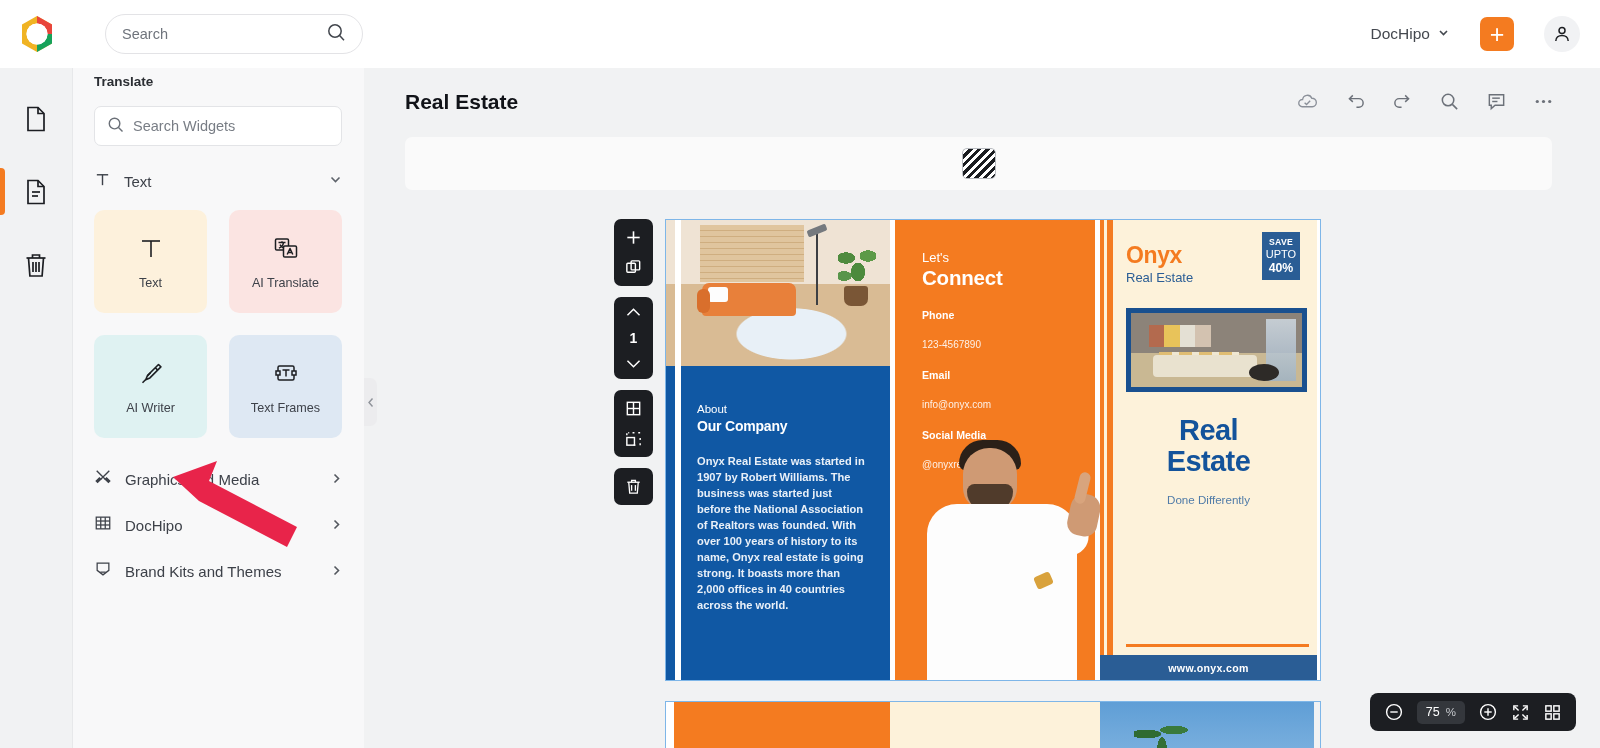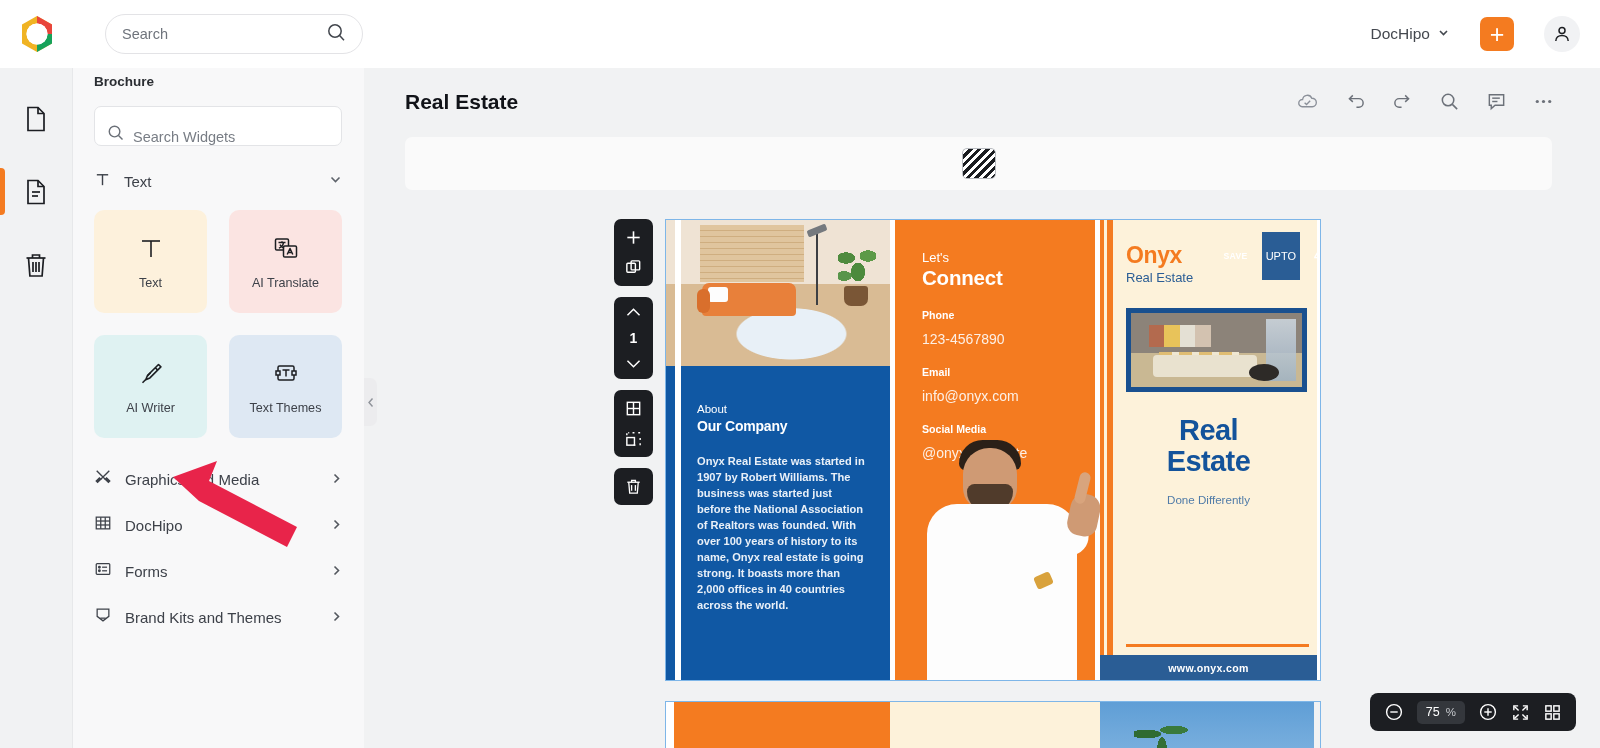--- a/index.html
+++ b/index.html
@@ -69,21 +69,21 @@
     background: #f8f8f9; z-index: 25; overflow: hidden;
   }
   .panel-title {
     font-size: 23px; font-weight: bold; color: #1a1c20;
     margin: 20px 0 0 21px; letter-spacing: -0.2px;
   }
   .panel-sub { font-size: 13.5px; color: #2b2e33; margin: 6px 0 0 21px; font-weight: 600; }
   .widget-search {
     margin: 17px 0 0 21px; width: 248px; height: 40px;
     background: #fff; border: 1px solid #e3e4e7; border-radius: 7px;
-    display: flex; align-items: flex-end; padding: 0 12px; gap: 9px;
+    display: flex; align-items: center; padding: 0 12px; gap: 9px;
   }
   .widget-search input {
     border: none; outline: none; flex: 1; font-size: 14.5px;
     color: #4c5159; font-family: "Liberation Sans", sans-serif; background: transparent;
   }
   .widget-search input::placeholder { color: #787d85; }
   .section-head {
     margin: 20px 21px 0 21px; display: flex; align-items: center;
     height: 30px; cursor: pointer;
   }
@@ -223,21 +223,21 @@
   }
   
   .fold2 {
     width: 210px; position: relative; background: #f47b20;
     border-left: 5px solid #ffffff; border-right: 5px solid #ffffff;
   }
   .f2-inner { padding: 30px 0 0 27px; }
   .f2-lets { font-size: 13px; color: #fff; }
   .f2-conn { font-size: 20.5px; font-weight: bold; color: #fff; letter-spacing: -0.2px; margin-top: 1px; }
   .f2-lbl { font-size: 10.6px; font-weight: bold; color: #fff; margin-top: 19px; }
-  .f2-val { font-size: 14px; color: #fdf0e6; margin-top: 10px; }
+  .f2-val { font-size: 10px; color: #fdf0e6; margin-top: 18px; }
   .person {
     position: absolute; bottom: 0; left: 6px; width: 204px; height: 248px; overflow: hidden;
   }
   .p-head {
     position: absolute; left: 62px; top: 16px; width: 54px; height: 62px;
     background: #cf9a74; border-radius: 26px 26px 22px 22px;
   }
   .p-hair {
     position: absolute; left: 58px; top: 8px; width: 62px; height: 30px;
     background: #2b2018; border-radius: 30px 30px 8px 8px;
@@ -268,22 +268,22 @@
   }
   
   .fold3 { width: 217px; position: relative; background: #fdf2da; }
   .f3-stripes { position: absolute; left: 0; top: 0; width: 17px; height: 462px; }
   .f3-stripes i { position: absolute; top: 0; height: 462px; background: #f47b20; display: block; }
   .f3-brand { position: absolute; left: 26px; top: 22px; }
   .f3-onyx { font-size: 23px; font-weight: bold; color: #f47b20; letter-spacing: -0.4px; }
   .f3-re { font-size: 13px; color: #2a5d95; margin-top: 1px; }
   .save-badge {
     position: absolute; right: 17px; top: 12px; width: 38px; height: 48px;
-    background: #2a5d95; color: #fff; display: flex; 
-    align-items: center; justify-content: center; gap: 18px;
+    background: #2a5d95; color: #fff; display: flex; flex-direction: column;
+    align-items: center; justify-content: center; gap: 1px;
   }
   .save-badge .s1 { font-size: 8.7px; font-weight: bold; letter-spacing: .3px; }
   .save-badge .s2 { font-size: 11px; }
   .save-badge .s3 { font-size: 12.3px; font-weight: bold; }
   .f3-photo {
     position: absolute; left: 26px; top: 88px; width: 181px; height: 84px;
     border: 5px solid #19508f; background: #b99a6e; overflow: hidden;
   }
   .f3-photo .room {
     position: absolute; inset: 0;
@@ -437,21 +437,21 @@
           <path d="M11.5 8V5h7v3"></path>
         <path d="M7.5 8l1.4 18h12.2L22.5 8"></path>
         <line x1="12" y1="12" x2="12" y2="22"></line>
           <line x1="15" y1="12" x2="15" y2="22"></line>
         <line x1="18" y1="12" x2="18" y2="22"></line>
       </svg>
     </div>
   </div>
 
   <div class="panel">
-    <div class="panel-sub">Brochure</div>
+    <div class="panel-sub">Translate</div>
 
     <div class="widget-search">
       <span>
         <svg width="17" height="17" viewBox="0 0 18 18" fill="none" stroke="#6b7078" stroke-width="1.5">
           <circle cx="8" cy="8" r="5.6"></circle>
             <line x1="12.2" y1="12.2" x2="16.4" y2="16.4"></line>
         </svg>
       </span>
       <input type="text" placeholder="Search Widgets" style="">
     </div>
@@ -509,21 +509,21 @@
       <div class="card c-frames">
         <span>
           <svg width="30" height="30" viewBox="0 0 30 30" fill="none" stroke="#1c1e22" stroke-width="1.5">
             <rect x="7" y="8" width="16" height="14" rx="1.5"></rect>
             <line x1="11.5" y1="12" x2="18.5" y2="12"></line>
               <line x1="15" y1="12" x2="15" y2="18.5"></line>
             <rect x="5" y="13" width="4" height="4" fill="#dee8f3"></rect>
             <rect x="21" y="13" width="4" height="4" fill="#dee8f3"></rect>
           </svg>
         </span>
-        <span class="cap">Text Themes</span>
+        <span class="cap">Text Frames</span>
       </div>
     </div>
 
     <div class="menulist">
       <div class="menurow">
         <span>
           <svg width="18" height="18" viewBox="0 0 20 20" fill="none" stroke="#3d4149" stroke-width="1.5">
             <path d="M3 3l9.5 9.5M17 3l-9.5 9.5"></path>
             <path d="M12.5 12.5l3.5 3.5 1.5-1.5-3.5-3.5z" fill="#3d4149"></path>
             <path d="M7.5 12.5L4 16l-1.5-1.5L6 11z" fill="#3d4149"></path>
@@ -548,37 +548,20 @@
           </svg>
         </span>
         <span class="lbl">DocHipo</span>
         <span class="chev">
           <svg width="13" height="13" viewBox="0 0 13 13" fill="none" stroke="#53575e" stroke-width="1.6">
             <polyline points="4.5,2.5 8.5,6.5 4.5,10.5"></polyline>
           </svg>
         </span>
       </div>
 
-      <div class="menurow">
-        <span>
-          <svg width="18" height="18" viewBox="0 0 20 20" fill="none" stroke="#3d4149" stroke-width="1.4">
-            <rect x="2.5" y="4" width="15" height="12" rx="1"></rect>
-            <circle cx="6" cy="8" r="0.9" fill="#3d4149"></circle>
-              <circle cx="6" cy="12" r="0.9" fill="#3d4149"></circle>
-            <line x1="9" y1="8" x2="14.5" y2="8"></line>
-              <line x1="9" y1="12" x2="14.5" y2="12"></line>
-          </svg>
-        </span>
-        <span class="lbl">Forms</span>
-        <span class="chev">
-          <svg width="13" height="13" viewBox="0 0 13 13" fill="none" stroke="#53575e" stroke-width="1.6">
-            <polyline points="4.5,2.5 8.5,6.5 4.5,10.5"></polyline>
-          </svg>
-        </span>
-      </div>
 
       <div class="menurow">
         <span>
           <svg width="18" height="18" viewBox="0 0 20 20" fill="none" stroke="#3d4149" stroke-width="1.4">
             <path d="M3.5 3.5h13v8l-6.5 5-6.5-5z"></path>
             <line x1="7" y1="13.5" x2="13" y2="13.5"></line>
           </svg>
         </span>
         <span class="lbl">Brand Kits and Themes</span>
         <span class="chev">

